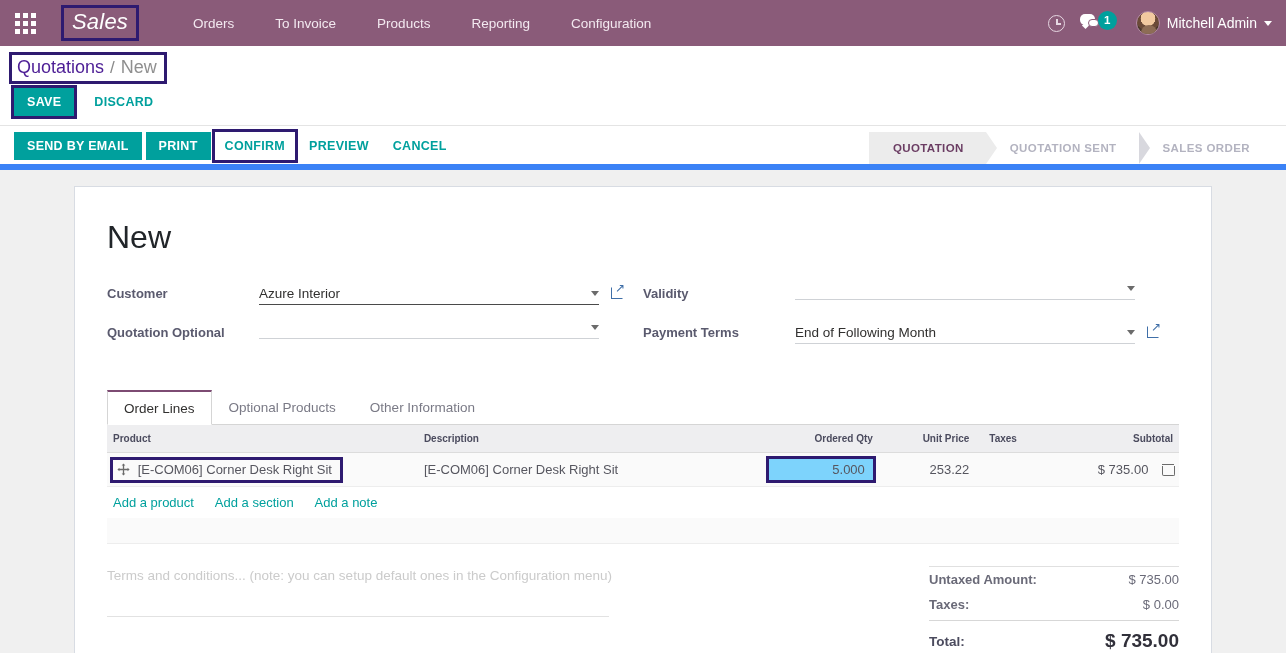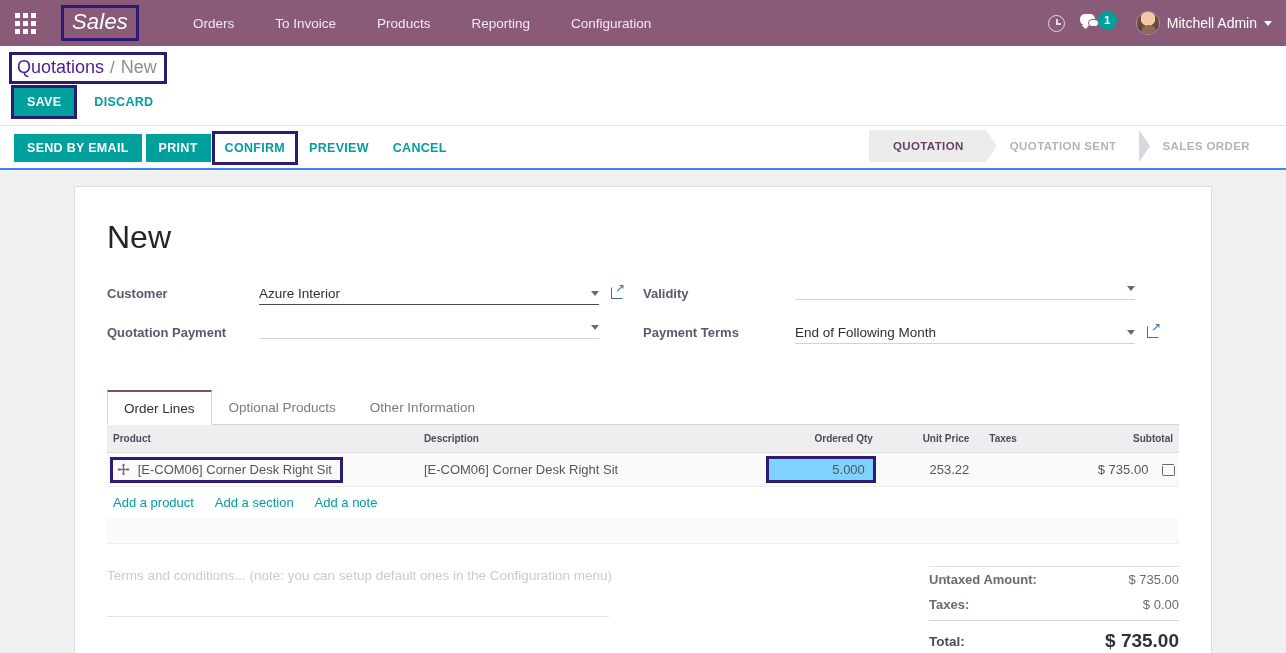--- a/index.html
+++ b/index.html
@@ -70,22 +70,22 @@
     padding: 7px 13px; letter-spacing: .3px; cursor: pointer; font-family: "Liberation Sans", sans-serif;
     border-radius: 0;
   }
   .btn-link {
     background: transparent; color: #00a09d; border: none; font-size: 12.5px; font-weight: bold;
     padding: 7px 10px; letter-spacing: .3px; cursor: pointer; font-family: "Liberation Sans", sans-serif;
   }
 
   
   .action-bar {
-    background: #fff; border-bottom: 2px solid #3b82f6;
-    display: flex; align-items: flex-end; padding: 6px 0 6px 14px; position: relative; height: 44px;
+    background: #fff; border-bottom: 6px solid #3b82f6;
+    display: flex; align-items: flex-start; padding: 6px 0 6px 14px; position: relative; height: 44px;
   }
   .act-left { display:flex; align-items:center; gap: 4px; }
   .statusbar { margin-left: auto; display:flex; align-items:stretch; height: 32px; padding-right: 14px; }
   .st {
     position: relative; display: flex; align-items: center; padding: 0 22px 0 24px;
     font-size: 11.5px; font-weight: bold; letter-spacing: .4px; color: #b3b3c0; background: transparent; cursor: pointer;
   }
   .st.active { background: #ececec; color: #6b3d63; }
   .st .arw { position:absolute; right:-11px; top:0; width:0;height:0;
     border-top:16px solid transparent; border-bottom:16px solid transparent; border-left:11px solid #d8d8de; z-index:2;}
@@ -254,21 +254,21 @@
         <div class="fcol">
           <div class="frow">
             <div class="flabel">Customer</div>
             <div class="fval focused">
               <span class="ftext">Azure Interior</span>
               <span class="caret-s"></span>
             </div>
             <span class="ext-ic"></span>
           </div>
           <div class="frow">
-            <div class="flabel">Quotation Payment</div>
+            <div class="flabel">Quotation Optional</div>
             <div class="fval">
               <span class="ftext"></span>
               <span class="caret-s"></span>
             </div>
           </div>
         </div>
         <div class="fcol">
           <div class="frow">
             <div class="flabel">Validity</div>
             <div class="fval">

